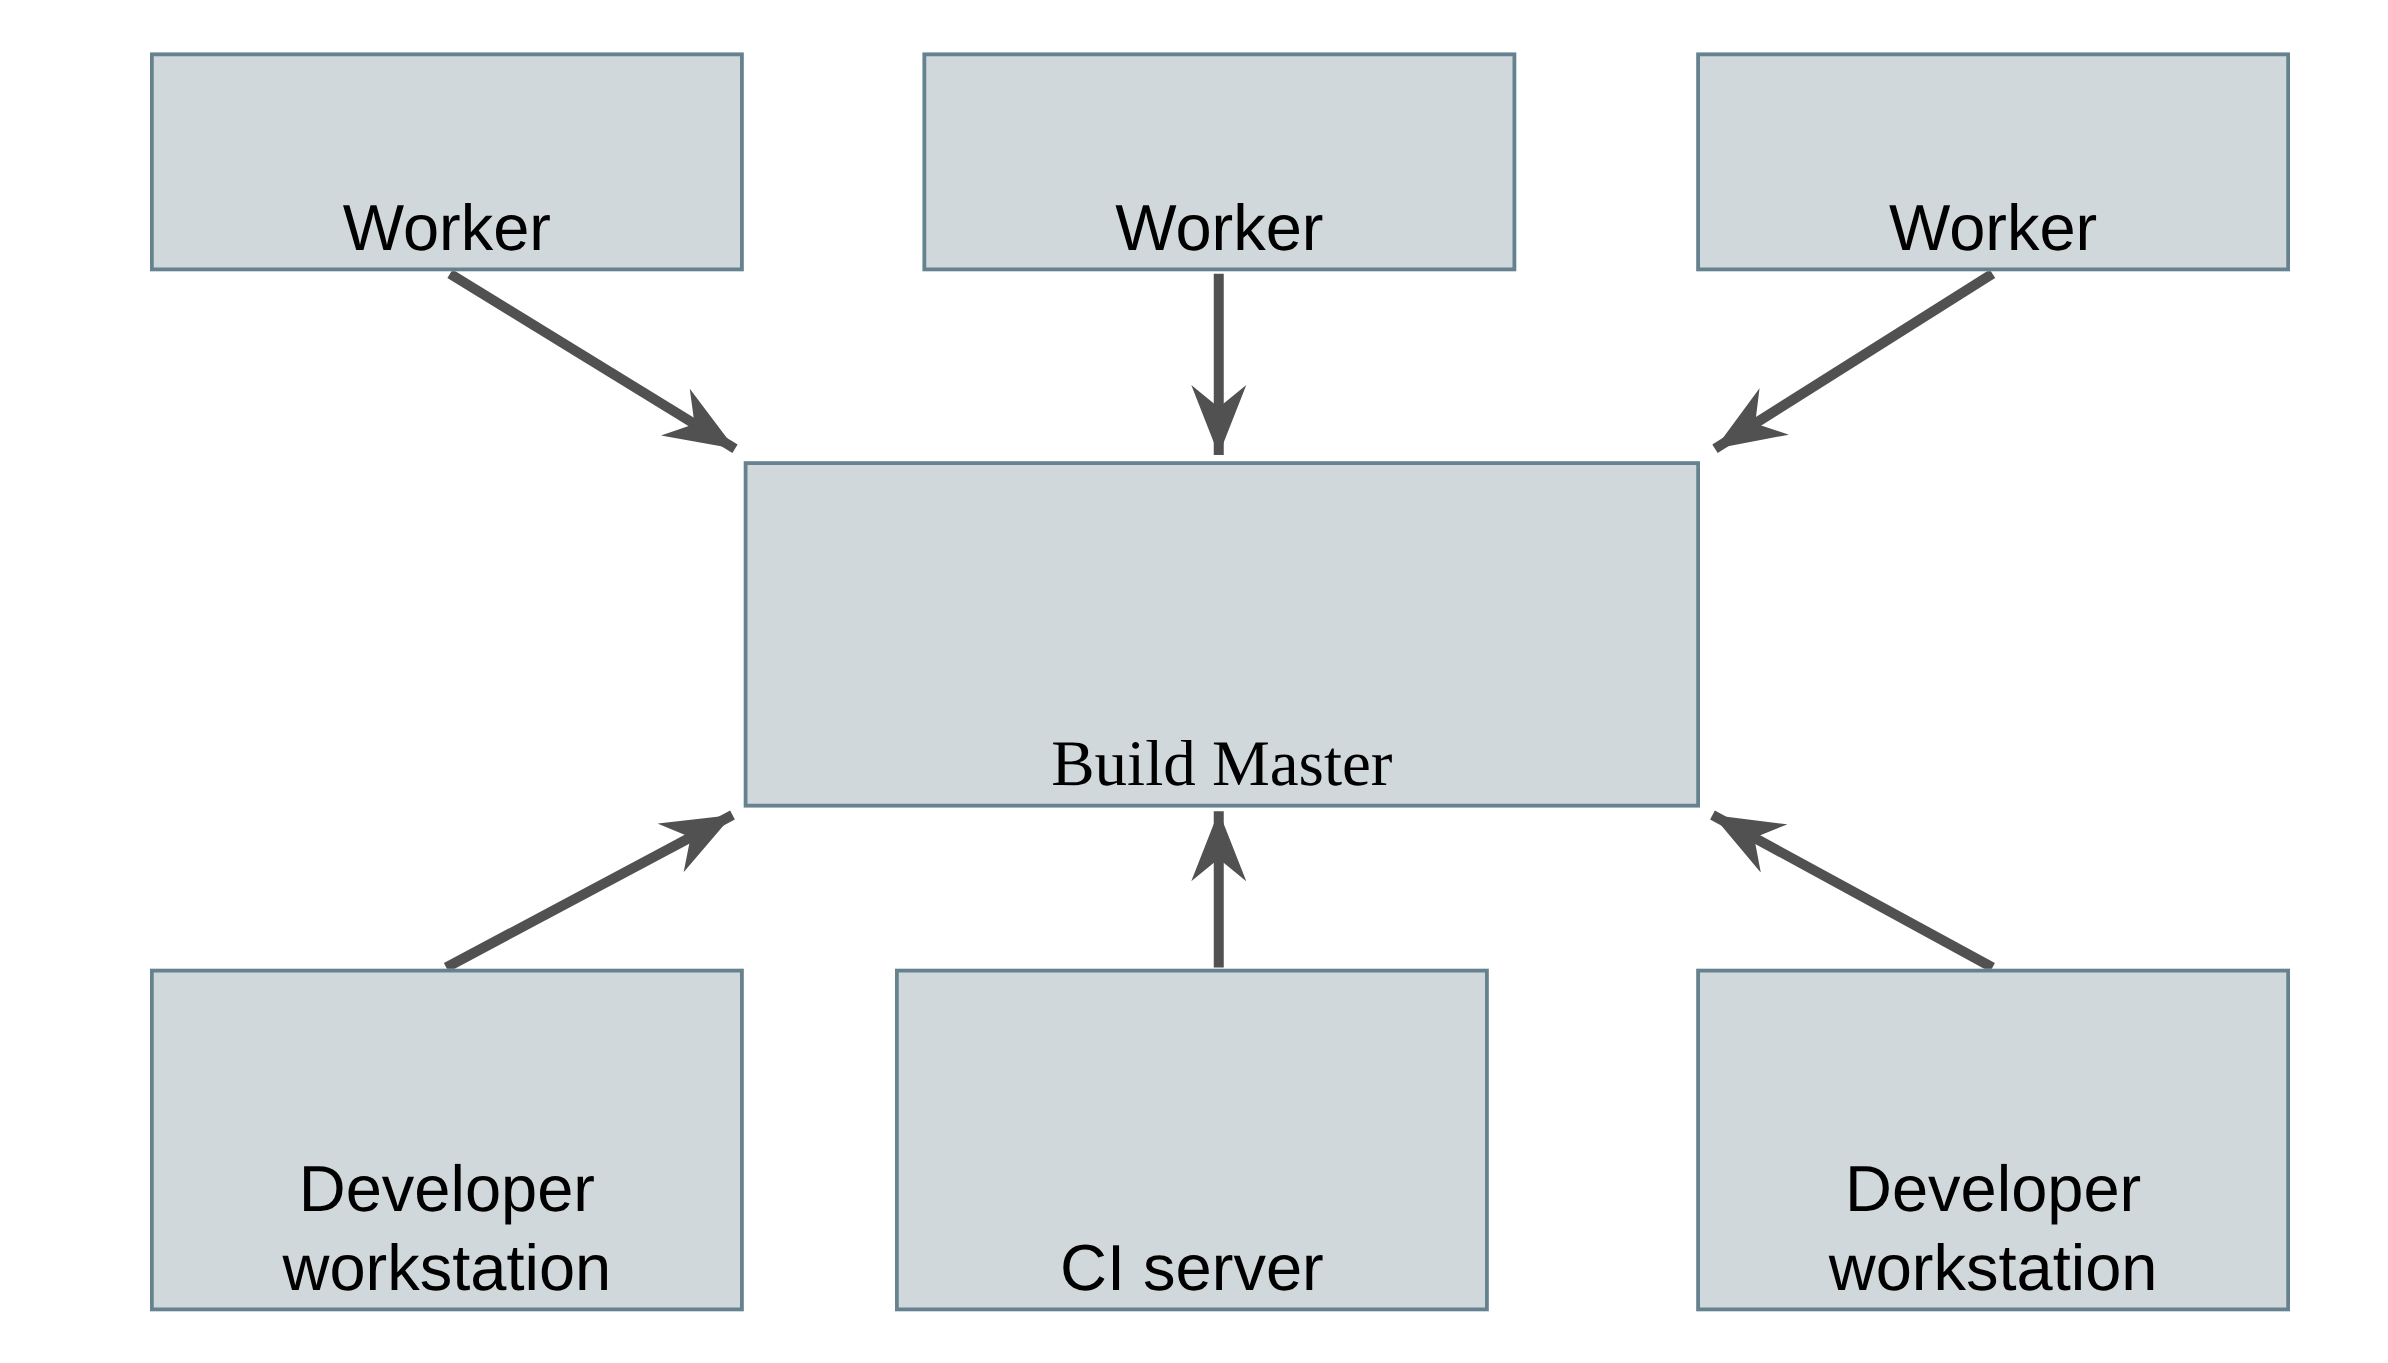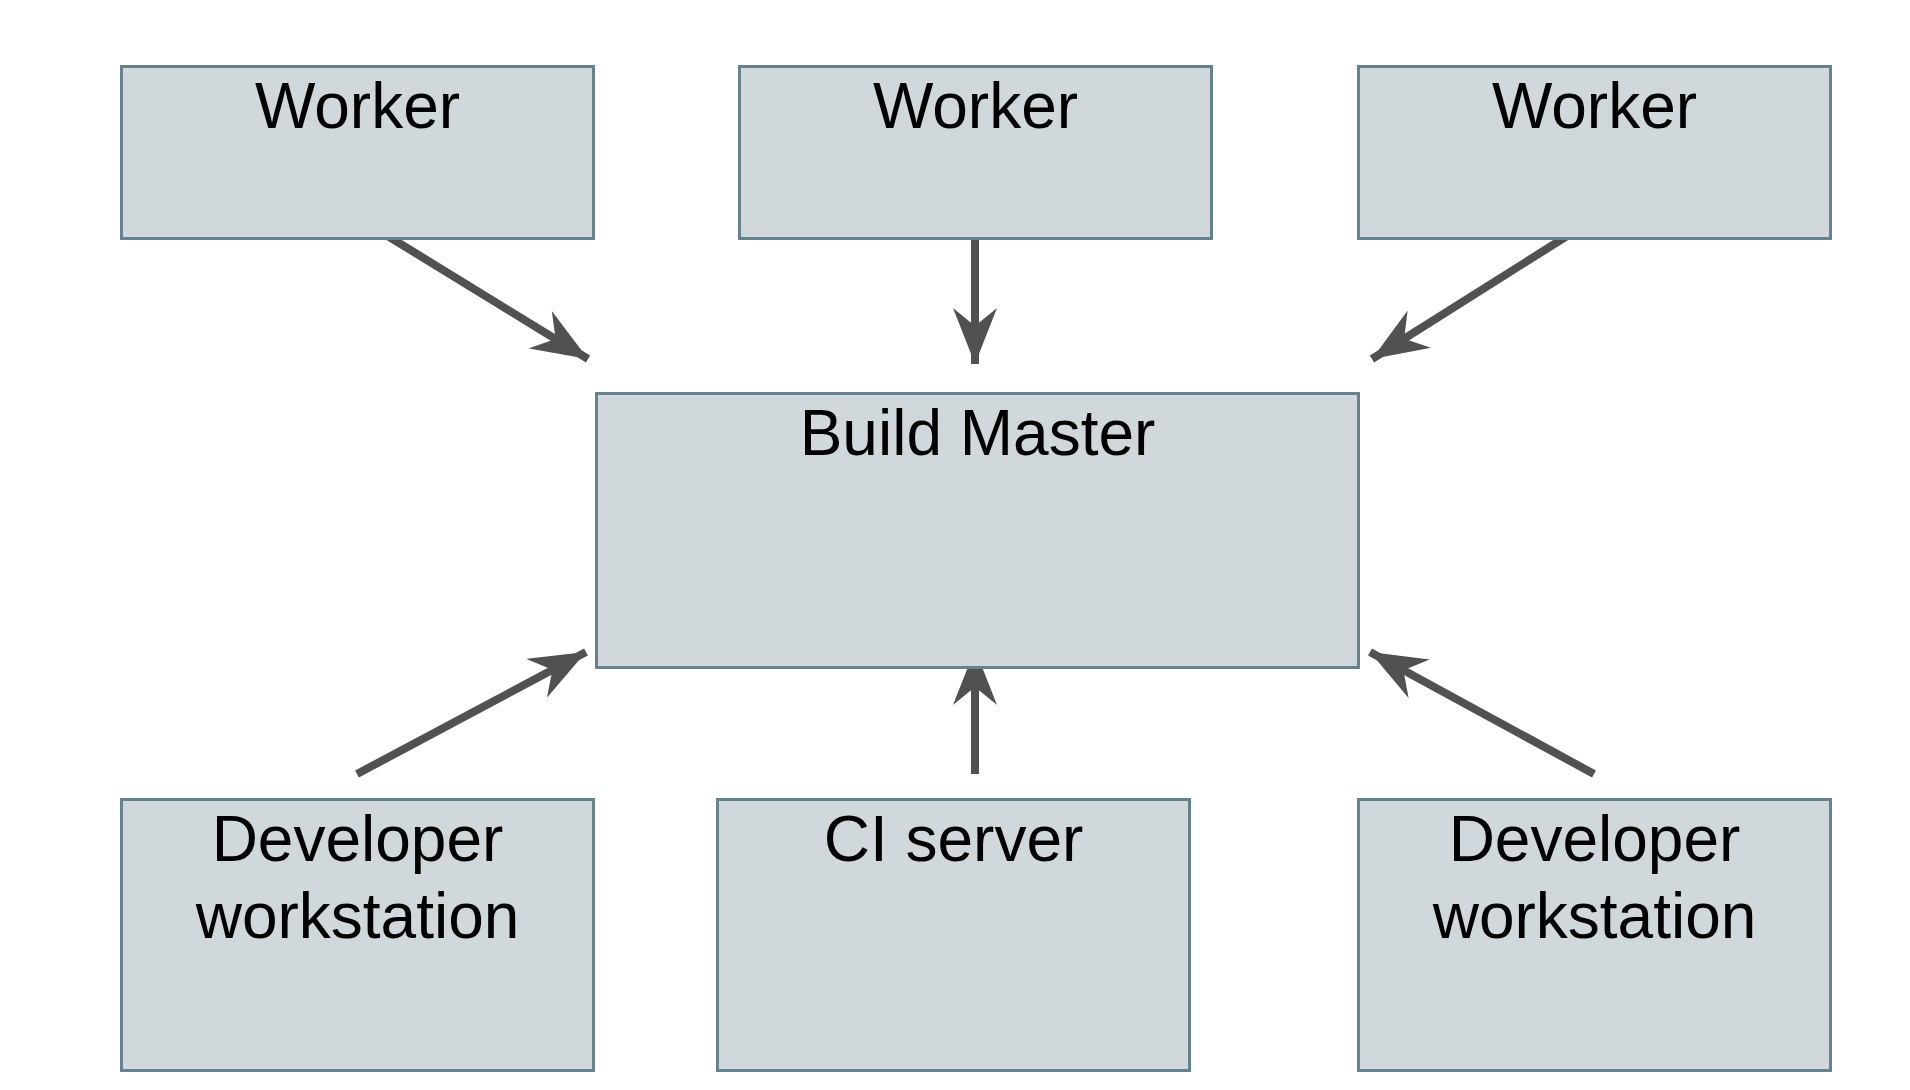--- a/index.html
+++ b/index.html
@@ -29,35 +29,34 @@
   }
   svg.edges .head-path {
     fill: var(--arrow, #515151);
   }
   .node {
     position: absolute;
     box-sizing: border-box;
     background: var(--node_fill, #d0d8db);
     border: 3px solid var(--node_border, #66828f);
     display: flex;
-    align-items: flex-start;
+    align-items: flex-end;
     justify-content: center;
     text-align: center;
     color: var(--text, #000000);
-    font-size: 64px;
+    font-size: 52px;
     line-height: 1.2;
     letter-spacing: 0px;
-    margin-top: 23px;
   }
   .node .label { padding: 0 10px; }
 
   .n-worker-1      { left: 120px;  top: 42px;  width: 475px; height: 175px; }
   .n-worker-2      { left: 738px;  top: 42px;  width: 475px; height: 175px; }
   .n-worker-3      { left: 1357px; top: 42px;  width: 475px; height: 175px; }
-  .n-build-master  { left: 595px;  top: 369px; width: 765px; height: 277px; }
+  .n-build-master  { left: 595px;  top: 369px; width: 765px; height: 277px; font-family: Liberation Serif, serif; }
   .n-dev-left      { left: 120px;  top: 775px; width: 475px; height: 274px; }
   .n-ci-server     { left: 716px;  top: 775px; width: 475px; height: 274px; }
   .n-dev-right     { left: 1357px; top: 775px; width: 475px; height: 274px; }
 </style>
 </head>
 <body>
 
 <div class="canvas">
 
   <svg class="edges" viewBox="0 0 1910 1090" xmlns="http://www.w3.org/2000/svg">

